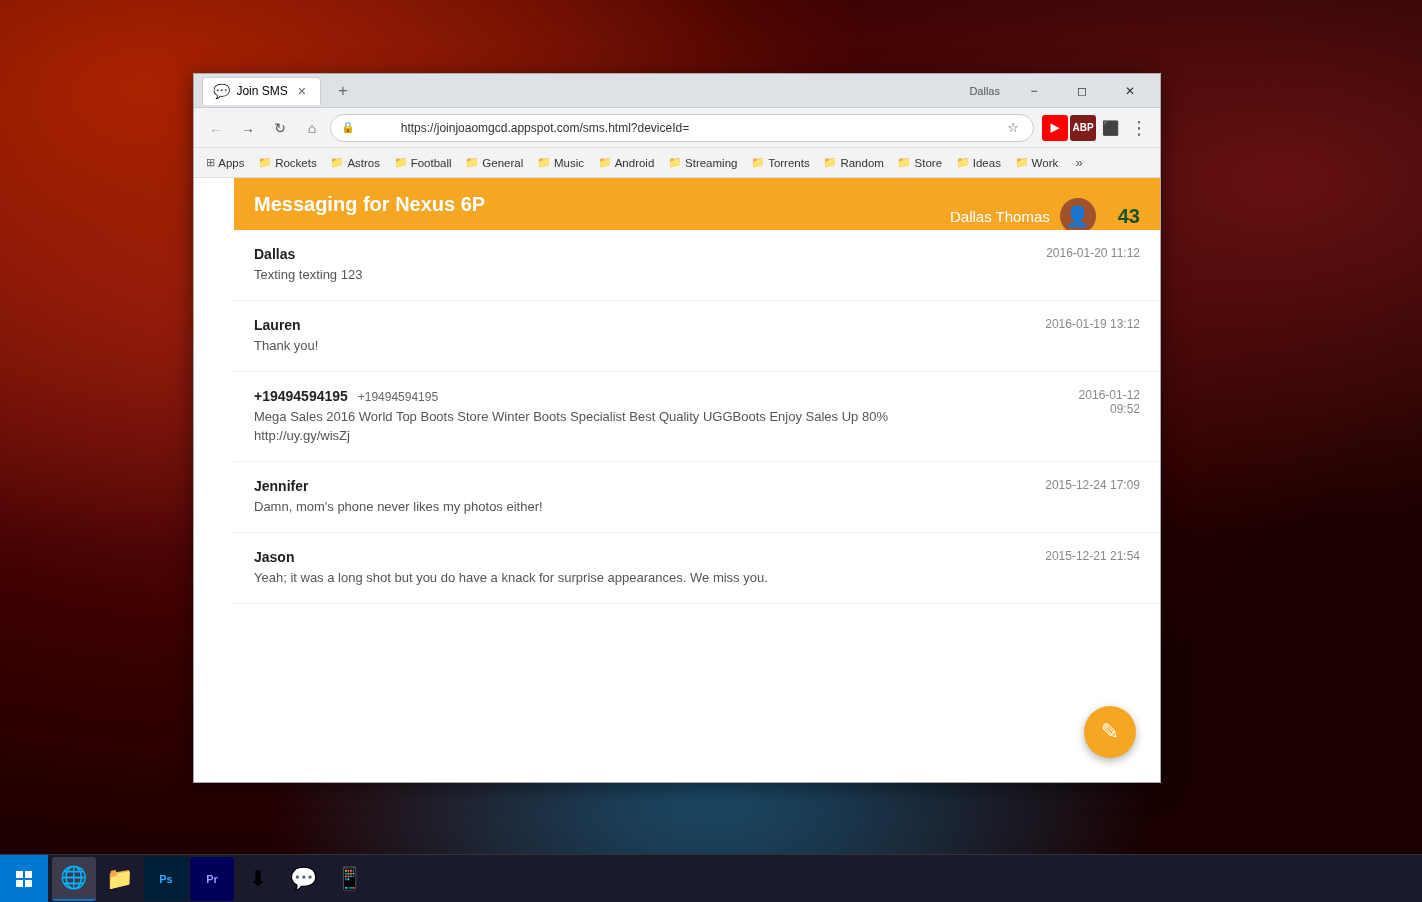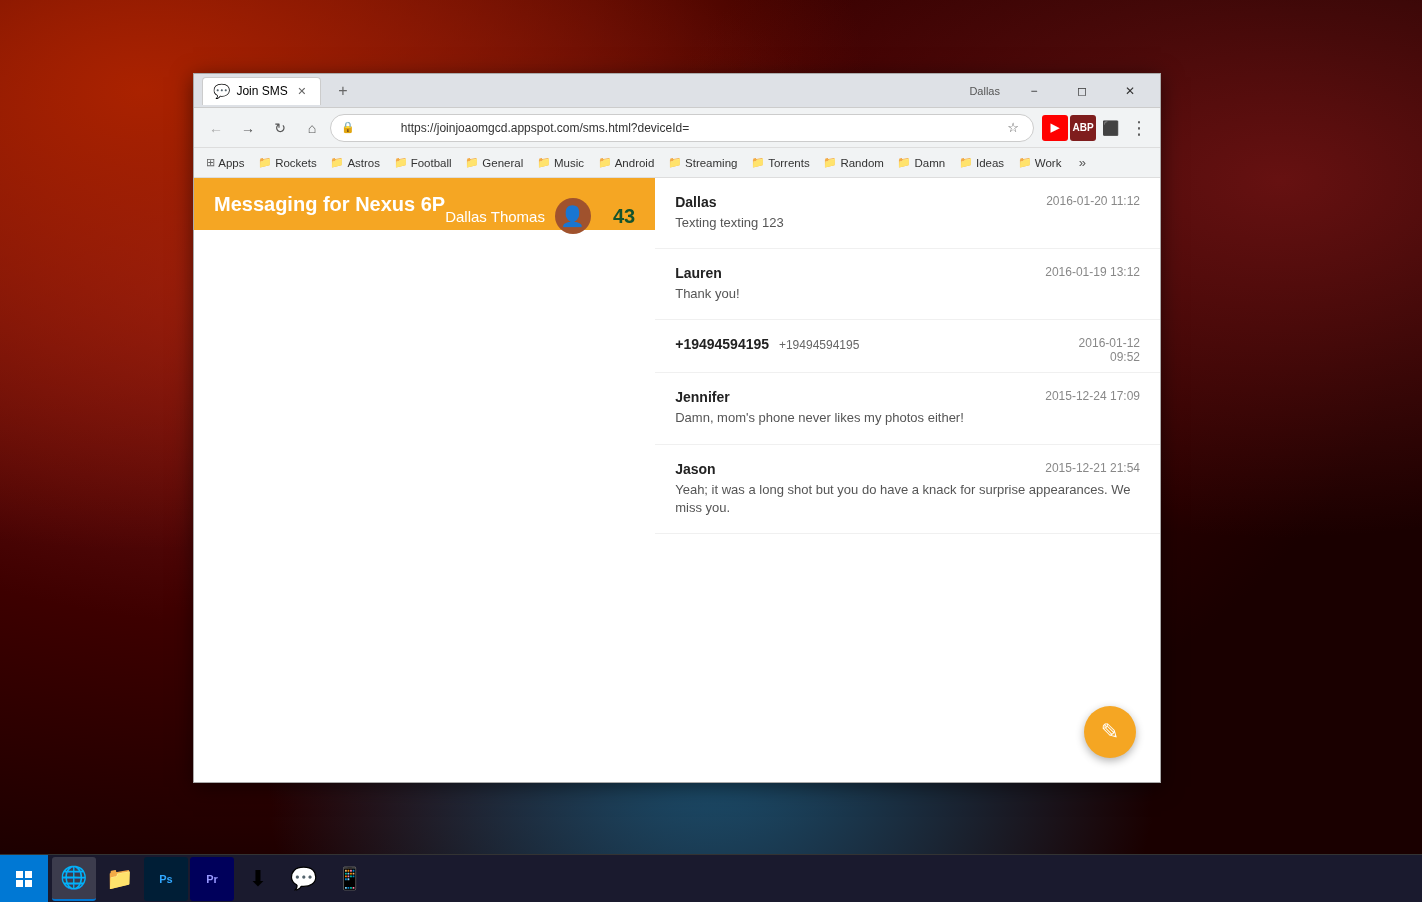--- a/index.html
+++ b/index.html
@@ -244,22 +244,23 @@
       font-size: 13px;
       cursor: pointer;
       color: #555;
       margin-left: 2px;
     }
 
     
     .app-content {
       flex: 1;
       display: flex;
-      flex-direction: row;
+      flex-direction: column;
       overflow: hidden;
+      padding-left: 40px;
     }
 
     
     .app-header {
       height: 52px;
       background: #f5a623;
       display: flex;
       align-items: center;
       padding: 0 20px;
     }
@@ -443,21 +444,21 @@
     <div class="bookmark">
       <span class="bookmark-icon">📁</span>
       <span>Torrents</span>
     </div>
     <div class="bookmark">
       <span class="bookmark-icon">📁</span>
       <span>Random</span>
     </div>
     <div class="bookmark">
       <span class="bookmark-icon">📁</span>
-      <span>Damn</span>
+      <span>Store</span>
     </div>
     <div class="bookmark">
       <span class="bookmark-icon">📁</span>
       <span>Ideas</span>
     </div>
     <div class="bookmark">
       <span class="bookmark-icon">📁</span>
       <span>Work</span>
     </div>
     <div class="bookmark-more">»</div>
@@ -488,20 +489,22 @@
         <div class="message-sender">Lauren</div>
         <div class="message-preview">Thank you!</div>
         <div class="message-time">2016-01-19 13:12</div>
       </div>
 
       <div class="message-item">
         <div class="message-sender">
           <span>+19494594195</span>
           <span class="phone-secondary">+19494594195</span>
         </div>
+        <div class="message-preview" style="white-space: pre-line;">Mega Sales 2016 World Top Boots Store Winter Boots Specialist Best Quality UGGBoots Enjoy Sales Up 80%
+http://uy.gy/wisZj</div>
         <div class="message-time" style="white-space: pre-line; text-align: right;">2016-01-12
 09:52</div>
       </div>
 
       <div class="message-item">
         <div class="message-sender">Jennifer</div>
         <div class="message-preview">Damn, mom's phone never likes my photos either!</div>
         <div class="message-time">2015-12-24 17:09</div>
       </div>
 

